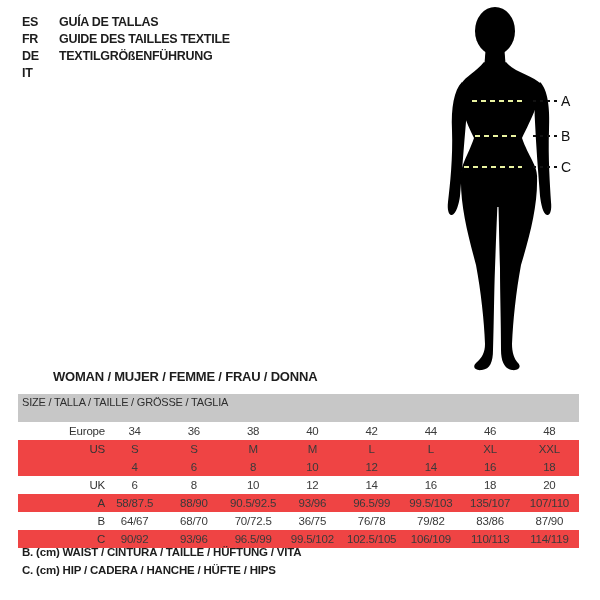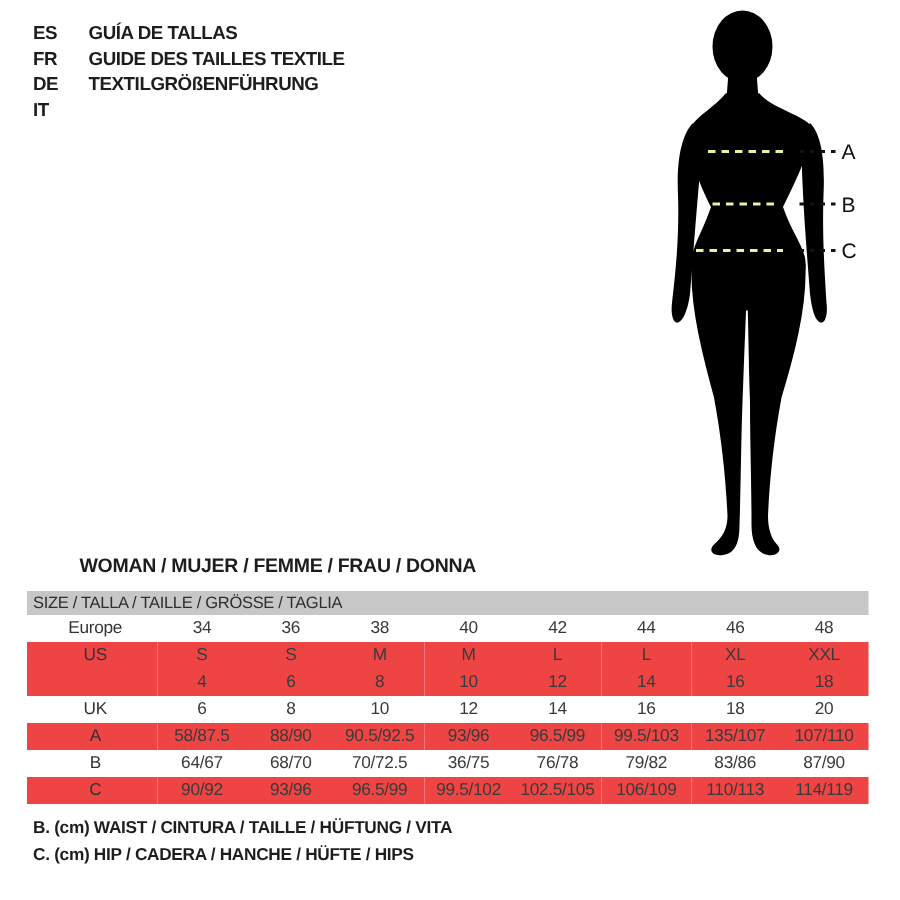--- a/index.html
+++ b/index.html
@@ -16,26 +16,26 @@
   .figure{position:absolute;left:400px;top:0;width:200px;height:380px;}
   .figure svg{position:absolute;left:0;top:0;}
   .m-label{position:absolute;left:161px;font-size:14px;font-weight:400;letter-spacing:-0.3px;color:#111;}
   .m-label.a{top:93px;}
   .m-label.b{top:128px;}
   .m-label.c{top:159px;}
   
   .title{position:absolute;left:22px;top:369px;font-weight:bold;font-size:13px;letter-spacing:-0.2px;margin-left:31px;}
   
   .table-wrap{position:absolute;left:18px;top:394px;width:561px;}
-  .table-header{background:#c7c7c7;height:16px;line-height:16px;padding-left:4px;
+  .table-header{background:#c7c7c7;height:28px;line-height:16px;padding-left:4px;
     font-size:11px;color:#2e2e2e;letter-spacing:-0.2px;}
   table{border-collapse:collapse;width:561px;table-layout:fixed;font-size:11.5px;color:#3a3a3a;letter-spacing:-0.2px;}
   col.c-label{width:87px;}
   td{height:18px;padding:0;text-align:center;vertical-align:middle;white-space:nowrap;}
-  td.lbl{text-align:center;padding-left:4px;color:#333;}
+  td.lbl{text-align:right;padding-left:4px;color:#333;}
   tr.shaded{background:#ef4444;}
   
   .legend{position:absolute;left:22px;top:543px;font-weight:bold;font-size:11.5px;line-height:18px;letter-spacing:-0.2px;}
 </style>
 </head>
 <body>
 
 <div class="lang">
   <div class="lang-row">
     <span class="lang-code">ES</span>

